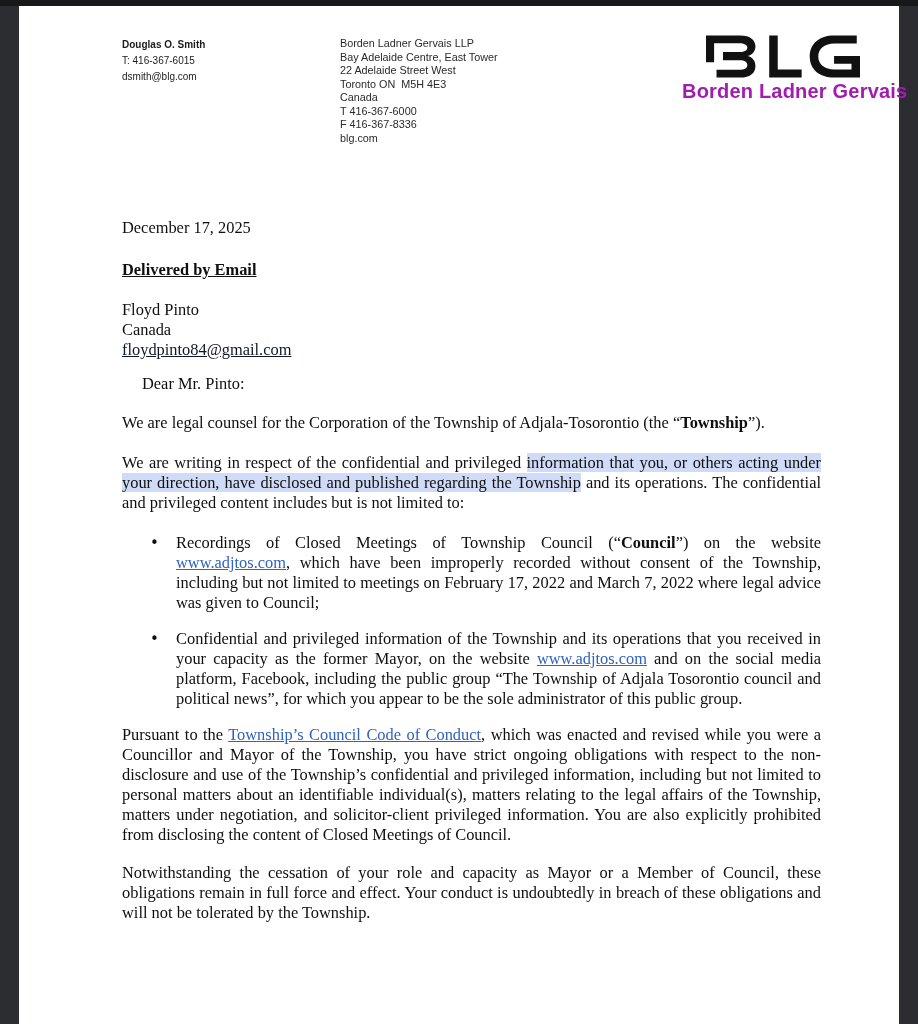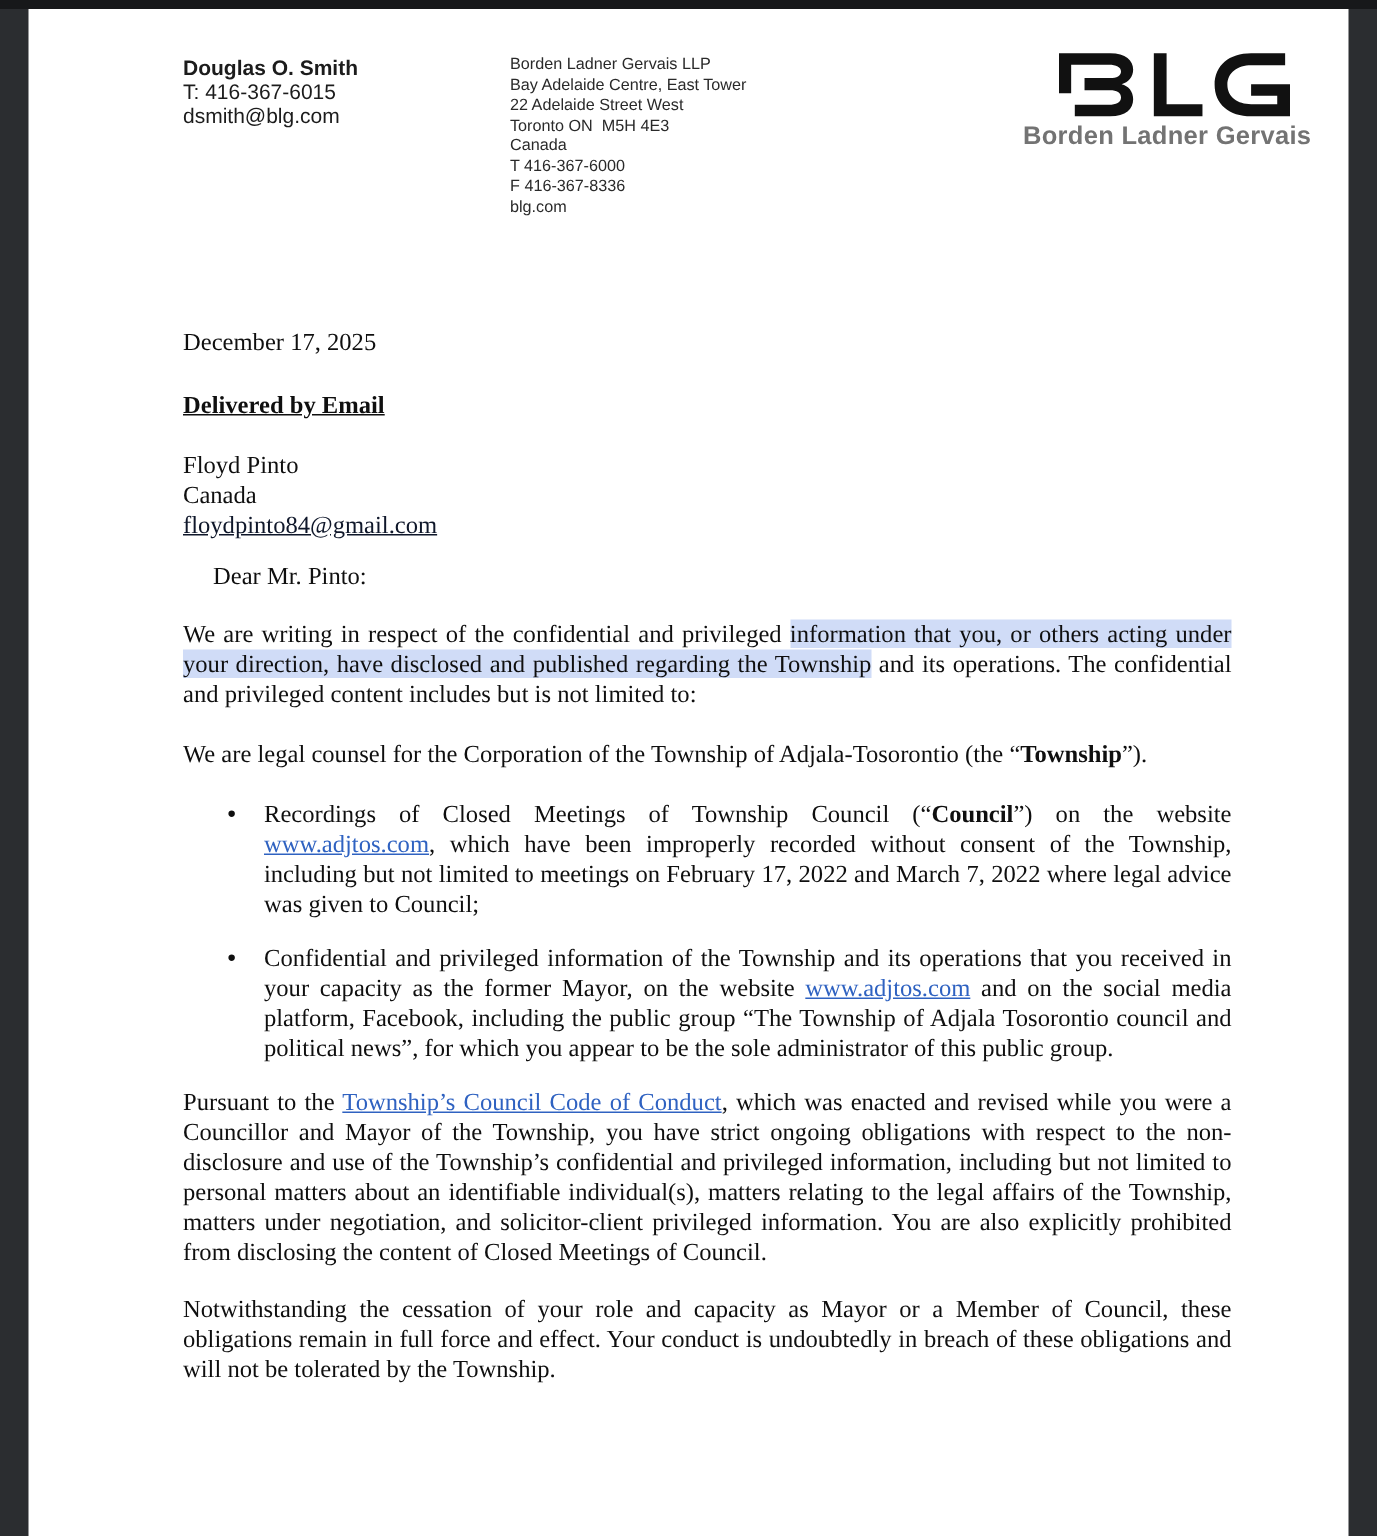--- a/index.html
+++ b/index.html
@@ -15,37 +15,37 @@
     background:#17181a;
   }
   .page{
     position:absolute;left:19px;top:6px;width:880px;height:1046px;
     background:#ffffff;
   }
   
   .contacts{
     position:absolute;left:103px;top:31px;width:210px;
     font-family:"Liberation Sans","DejaVu Sans",sans-serif;
-    font-size:14px;line-height:16px;color:#1c1c1c;
+    font-size:10px;line-height:16px;color:#1c1c1c;
   }
   .contact-block{margin-bottom:13px;}
   .contact-name{font-weight:bold;}
   .firm-address{
     position:absolute;left:321px;top:31px;width:200px;
     font-family:"Liberation Sans","DejaVu Sans",sans-serif;
     font-size:10.8px;line-height:13.5px;color:#2a2a2a;
     white-space:pre-wrap;
   }
   .logo{
     position:absolute;right:39px;top:28px;width:178px;text-align:right;
   }
   .logo svg{display:block;margin-left:auto;}
   .wordmark{
     font-family:"Liberation Sans","DejaVu Sans",sans-serif;
-    font-weight:bold;font-size:17px;line-height:20px;color:#737373;
+    font-weight:bold;font-size:20px;line-height:20px;color:#a21caf;
     margin-top:2px;letter-spacing:0.2px;white-space:nowrap;
   }
   
   .letter{
     position:absolute;left:103px;top:212px;width:699px;
     font-size:16.4px;line-height:20px;color:#0f0f0f;
   }
   .letter p{margin:0 0 20px 0;text-align:justify;}
   .date{margin-bottom:22px;}
   .delivery{font-weight:bold;text-decoration:underline;margin-bottom:20px;}
@@ -108,23 +108,23 @@
 
     <div class="recipient">
         <div>Floyd Pinto</div>
         <div>Canada</div>
       </div>
     <a class="recipient-email">floydpinto84@gmail.com</a>
 
     <div class="salutation">Dear Mr. Pinto:</div>
 
 
+    <p><span class="seg-plain">We are legal counsel for the Corporation of the Township of Adjala-Tosorontio (the “</span><span class="seg-bold">Township</span><span class="seg-plain">”).</span></p>
+
     <p><span class="seg-plain">We are writing in respect of the confidential and privileged </span><span class="seg-highlight">information that you, or others acting under your direction, have disclosed and published regarding the Township</span><span class="seg-plain"> and its operations. The confidential and privileged content includes but is not limited to:</span></p>
-
-    <p><span class="seg-plain">We are legal counsel for the Corporation of the Township of Adjala-Tosorontio (the “</span><span class="seg-bold">Township</span><span class="seg-plain">”).</span></p>
 
     <ul class="bullets">
       <li>
         <span class="bullet-dot">•</span>
         <span><span class="seg-plain">Recordings of Closed Meetings of Township Council (“</span><span class="seg-bold">Council</span><span class="seg-plain">”) on the website </span><span class="seg-link">www.adjtos.com</span><span class="seg-plain">, which have been improperly recorded without consent of the Township, including but not limited to meetings on February 17, 2022 and March 7, 2022 where legal advice was given to Council;</span></span>
       </li>
       <li>
         <span class="bullet-dot">•</span>
         <span><span class="seg-plain">Confidential and privileged information of the Township and its operations that you received in your capacity as the former Mayor, on the website </span><span class="seg-link">www.adjtos.com</span><span class="seg-plain"> and on the social media platform, Facebook, including the public group “The Township of Adjala Tosorontio council and political news”, for which you appear to be the sole administrator of this public group.</span></span>
       </li>

